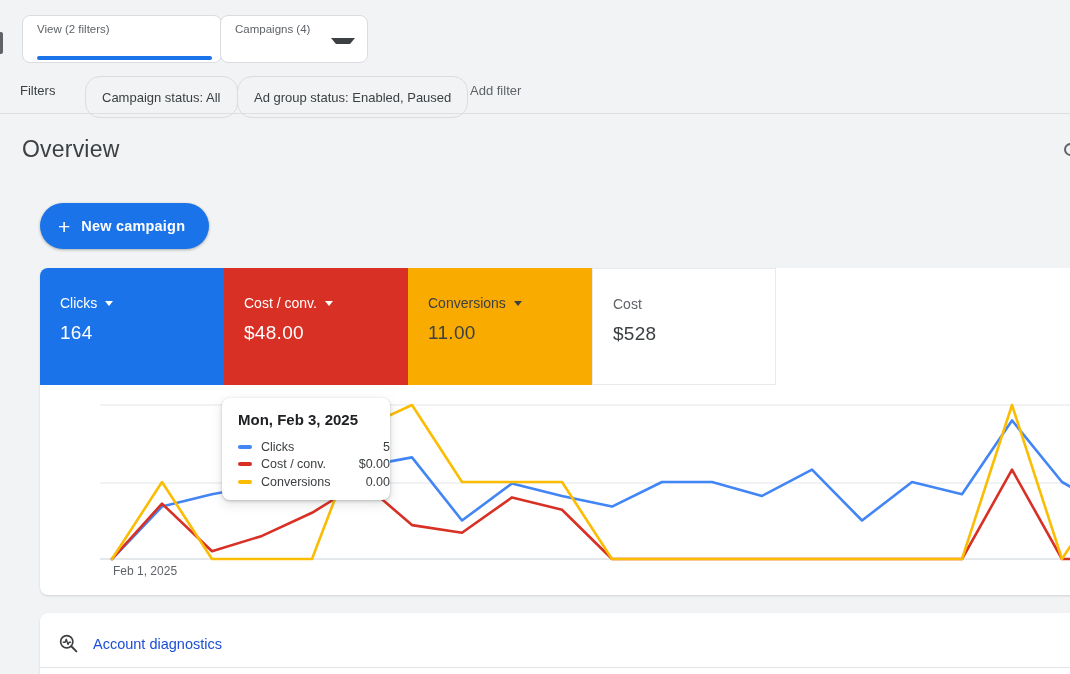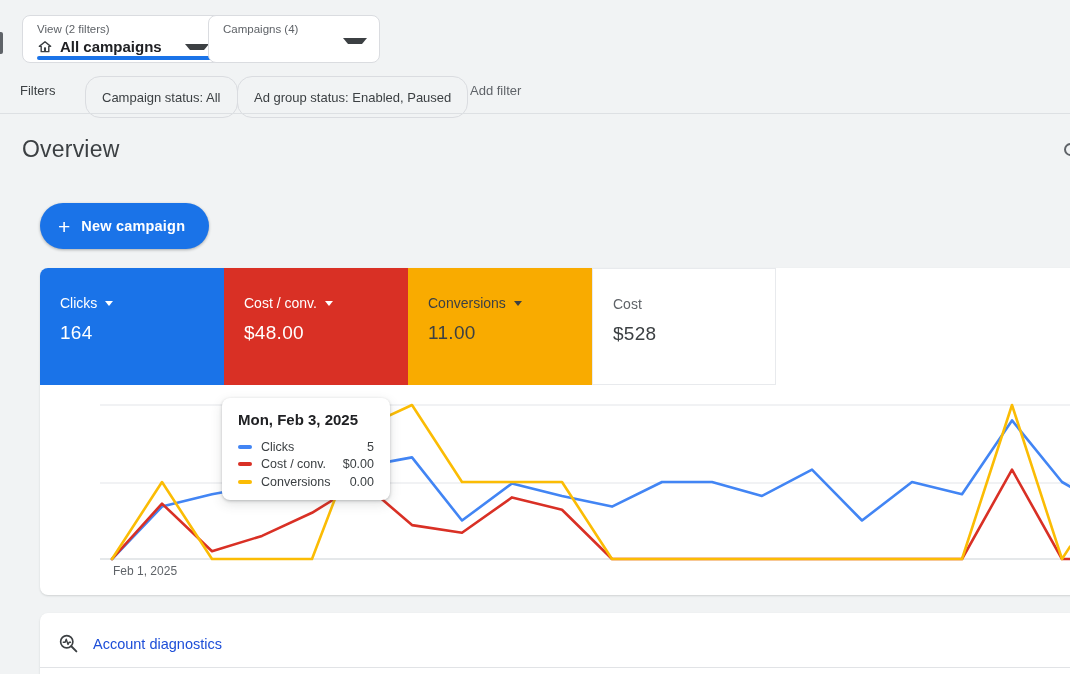--- a/index.html
+++ b/index.html
@@ -26,21 +26,21 @@
     display:inline-block; width:0; height:0;
     border-left:5px solid transparent; border-right:5px solid transparent;
     border-top:6px solid currentColor;
   }
   .sel-caret { color:#3c4043; margin-left:auto; padding-left:14px; }
   #view-selector { left:22px; top:15px; width:200px; }
   #view-selector .active-bar {
     position:absolute; left:14px; right:9px; bottom:2px; height:4px;
     background:#1a73e8; border-radius:3px;
   }
-  #campaign-selector { left:208px; top:15px; width:172px; }
+  #campaign-selector { left:220px; top:15px; width:148px; }
   .home-icon { margin-right:7px; display:inline-flex; }
 
   
   #filters-label { left:20px; top:83px; font-size:13px; color:#3c4043; }
   .chip {
     top:76px; height:42px; border:1px solid #dadce0; border-radius:15px;
     display:flex; align-items:center; padding:0 16px;
     font-size:13px; color:#3c4043; cursor:pointer; white-space:nowrap;
   }
   #chip-campaign-status { left:85px; }
@@ -80,21 +80,21 @@
   .sc-yellow { background:#f9ab00; color:#3c4043; }
   .sc-white { background:#fff; color:#3c4043; border:1px solid #e8eaed; }
   .sc-white .sc-label { color:#5f6368;text-align:right; }
 
   #overview-chart { position:absolute; left:0; top:117px; }
   #x-axis-label { left:73px; top:296px; font-size:12px; color:#5f6368; }
 
   
   #chart-tooltip {
     left:182px; top:130px; width:168px; height:102px;
-    background:#fff; border-radius:8px; padding:13px 16px 0 16px;
+    background:#fff; border-radius:8px; padding:13px 0 0 16px;
     box-shadow:0 1px 3px rgba(60,64,67,.3), 0 4px 12px rgba(60,64,67,.15);
   }
   #chart-tooltip .tt-title { font-size:15px; font-weight:bold; color:#202124; margin-bottom:10px; }
   .tt-row { display:flex; align-items:center; height:17.5px; font-size:12.5px; color:#3c4043; }
   .tt-swatch { width:14px; height:4px; border-radius:2px; margin-right:9px; flex:none; }
   .tt-label { flex:1; }
   .tt-value { text-align:right; }
 
   
   #diagnostics-card {
@@ -107,29 +107,20 @@
   #diagnostics-card .diag-label { font-size:14.5px; color:#1d4ed8; margin-top:3px; }
   #diag-divider { position:absolute; left:0; top:54px; width:100%; height:1px; background:#e1e3e6; }
 </style>
 </head>
 <body>
 
 <div class="abs edge-sliver"></div>
 
 <div class="abs selector" id="view-selector">
   <div class="sel-label">View (2 filters)</div>
-  <div class="sel-row">
-    <span class="home-icon">
-      <svg width="16" height="16" viewBox="0 0 24 24">
-          <path d="M12 4.2 L3.5 11 h2.8 v8 h5.2 v-5.4 h1 v5.4 h5.2 v-8 h2.8 Z" fill="none" stroke="#3c4043" stroke-width="2.1" stroke-linejoin="round"></path>
-        </svg>
-    </span>
-    <span class="sel-value">All campaigns</span>
-    <span class="caret sel-caret"></span>
-  </div>
   <div class="active-bar"></div>
 </div>
 
 <div class="abs selector" id="campaign-selector">
   <div class="sel-label">Campaigns (4)</div>
   <div class="sel-row">
     <span class="caret sel-caret"></span>
   </div>
 </div>
 

